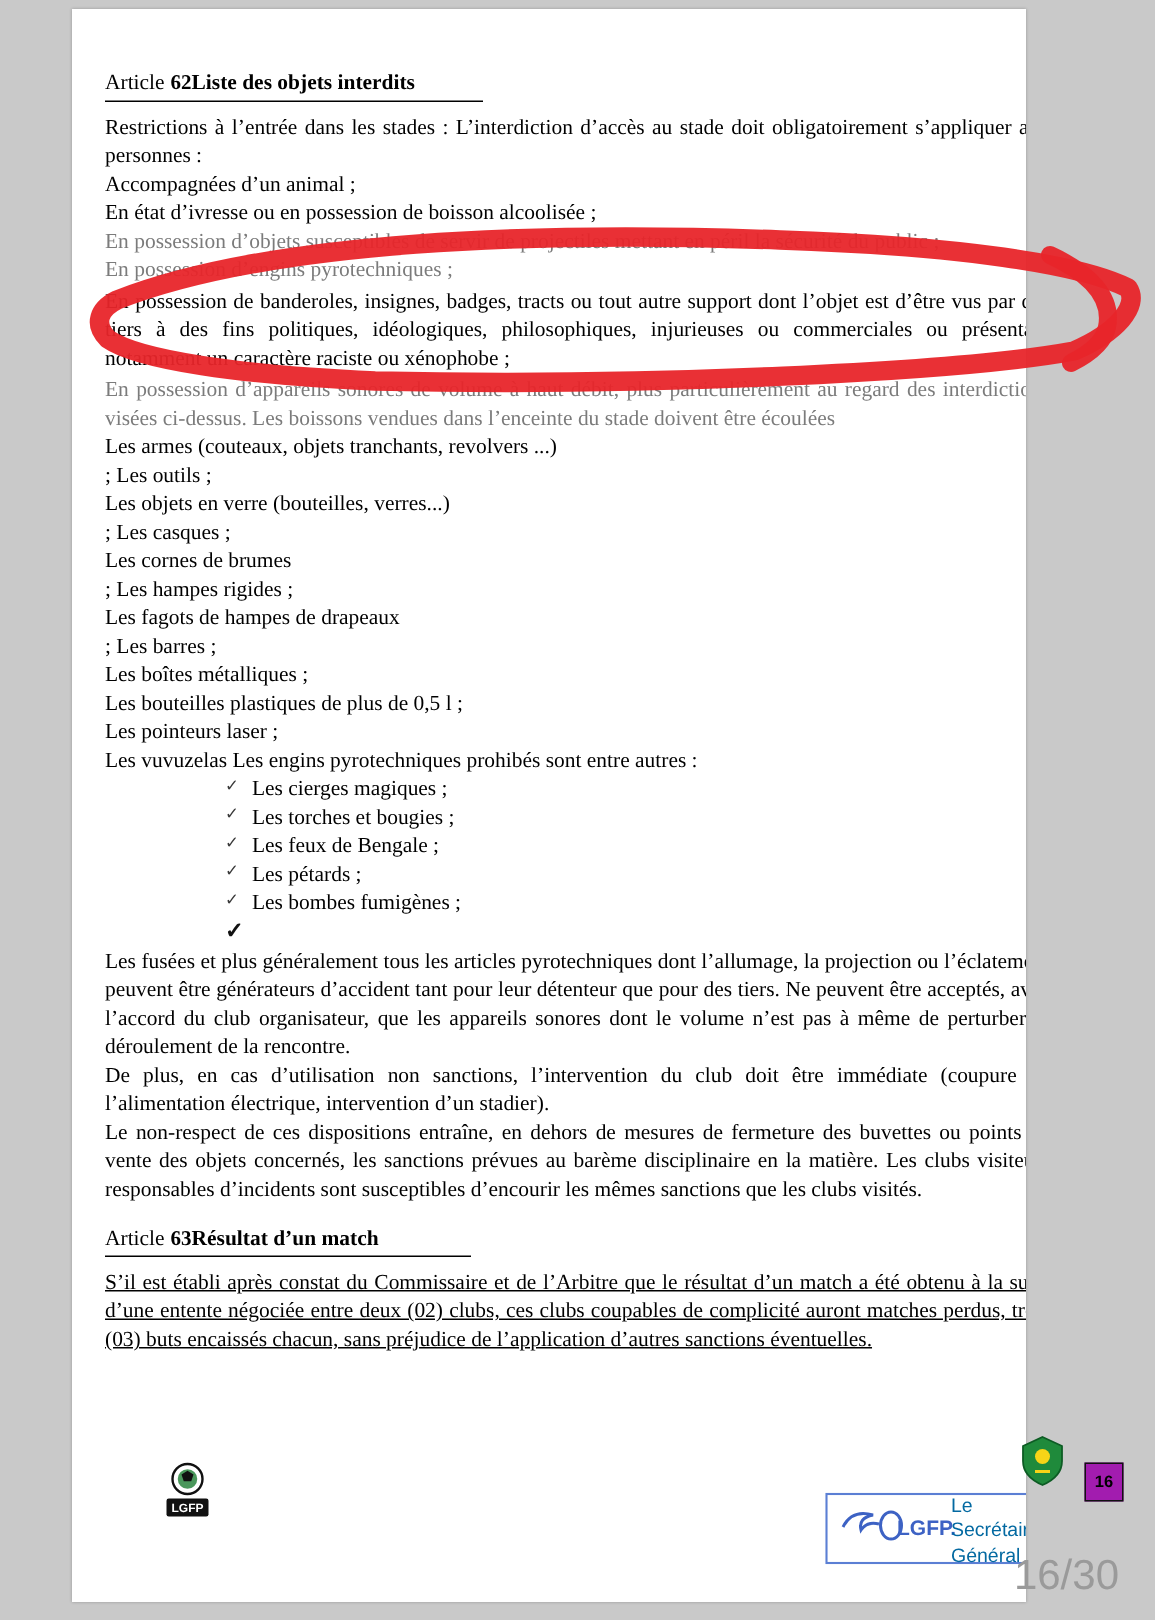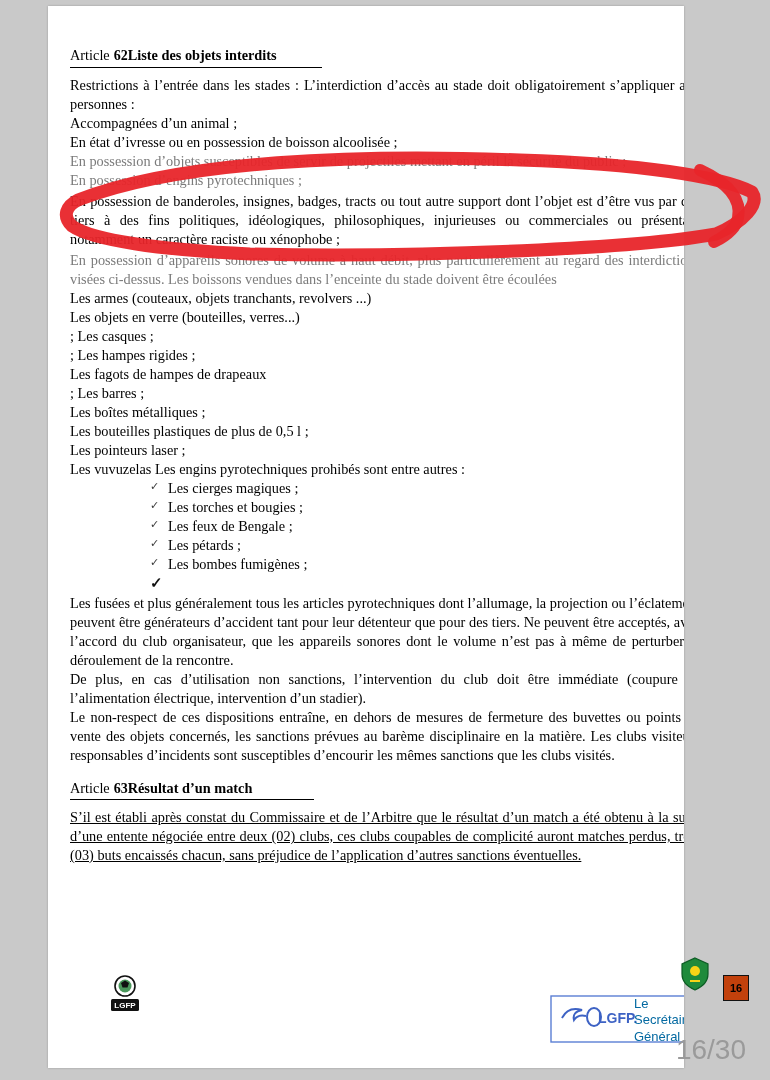--- a/index.html
+++ b/index.html
@@ -113,21 +113,21 @@
     width: 30px;
     height: 34px;
   }
   .pagebox {
     position: absolute;
     left: 723px;
     top: 975px;
     width: 24px;
     height: 24px;
     border: 1.5px solid #111;
-    background: #c2410c;
+    background: #a21caf;
     font-family: "Liberation Sans", sans-serif;
     font-size: 11px;
     display: flex;
     align-items: center;
     justify-content: center;
     font-weight: bold;
   }
   .viewer-page {
     position: absolute;
     right: 24px;
@@ -156,22 +156,24 @@
     <p class="body lvl1">En état d’ivresse ou en possession de boisson alcoolisée ;</p>
 
     <p class="body lvl2 faded">En possession d’objets susceptibles de servir de projectiles mettant en péril la sécurité du public ;</p>
     <p class="body lvl2 faded">En possession d’engins pyrotechniques ;</p>
 
     <p class="body lvl2 just" style="margin-top:2px;">En possession de banderoles, insignes, badges, tracts ou tout autre support dont l’objet est d’être vus par des tiers à des fins politiques, idéologiques, philosophiques, injurieuses ou commerciales ou présentant notamment un caractère raciste ou xénophobe ;</p>
 
     <p class="body lvl2 just faded" style="margin-top:2px;">En possession d’appareils sonores de volume à haut débit, plus particulièrement au regard des interdictions visées ci-dessus. Les boissons vendues dans l’enceinte du stade doivent être écoulées</p>
 
     <p class="body lvl2">Les armes (couteaux, objets tranchants, revolvers ...)</p>
+    <p class="body lvl2">; Les outils ;</p>
     <p class="body lvl2">Les objets en verre (bouteilles, verres...)</p>
     <p class="body lvl2">; Les casques ;</p>
+    <p class="body lvl2">Les cornes de brumes</p>
     <p class="body lvl2">; Les hampes rigides ;</p>
     <p class="body lvl2">Les fagots de hampes de drapeaux</p>
     <p class="body lvl2">; Les barres ;</p>
 
     <p class="body lvl1">Les boîtes métalliques ;</p>
     <p class="body lvl1">Les bouteilles plastiques de plus de 0,5 l ;</p>
     <p class="body lvl1">Les pointeurs laser ;</p>
     <p class="body lvl1">Les vuvuzelas Les engins pyrotechniques prohibés sont entre autres :</p>
 
     <div class="tick-row">

